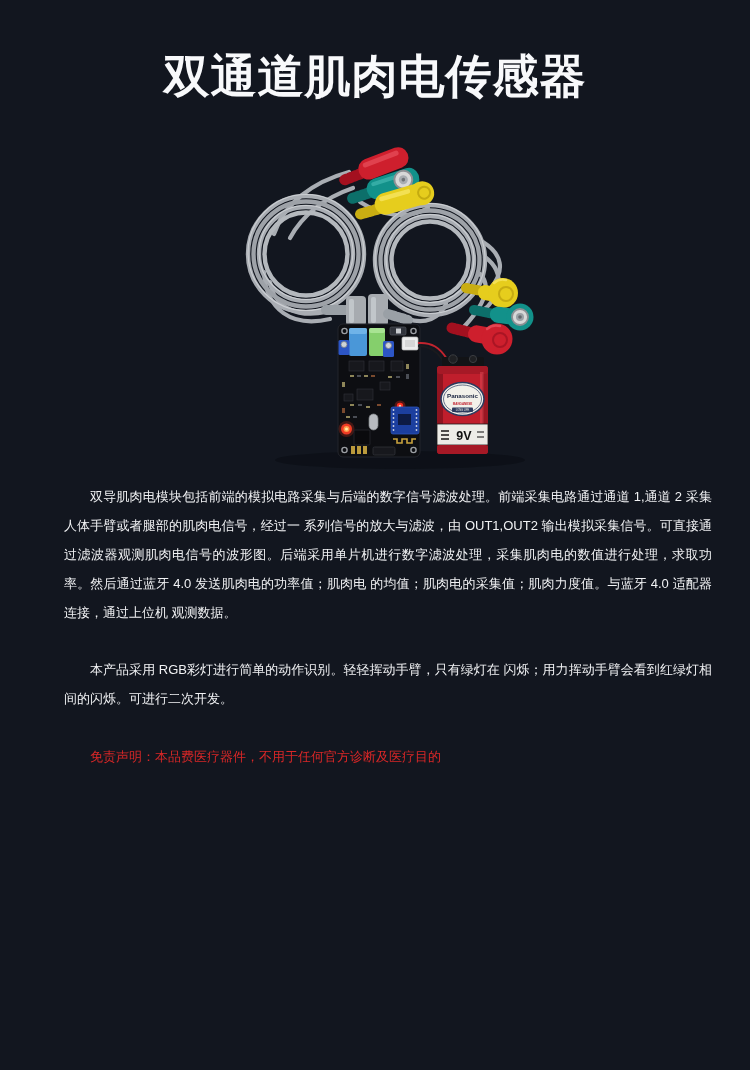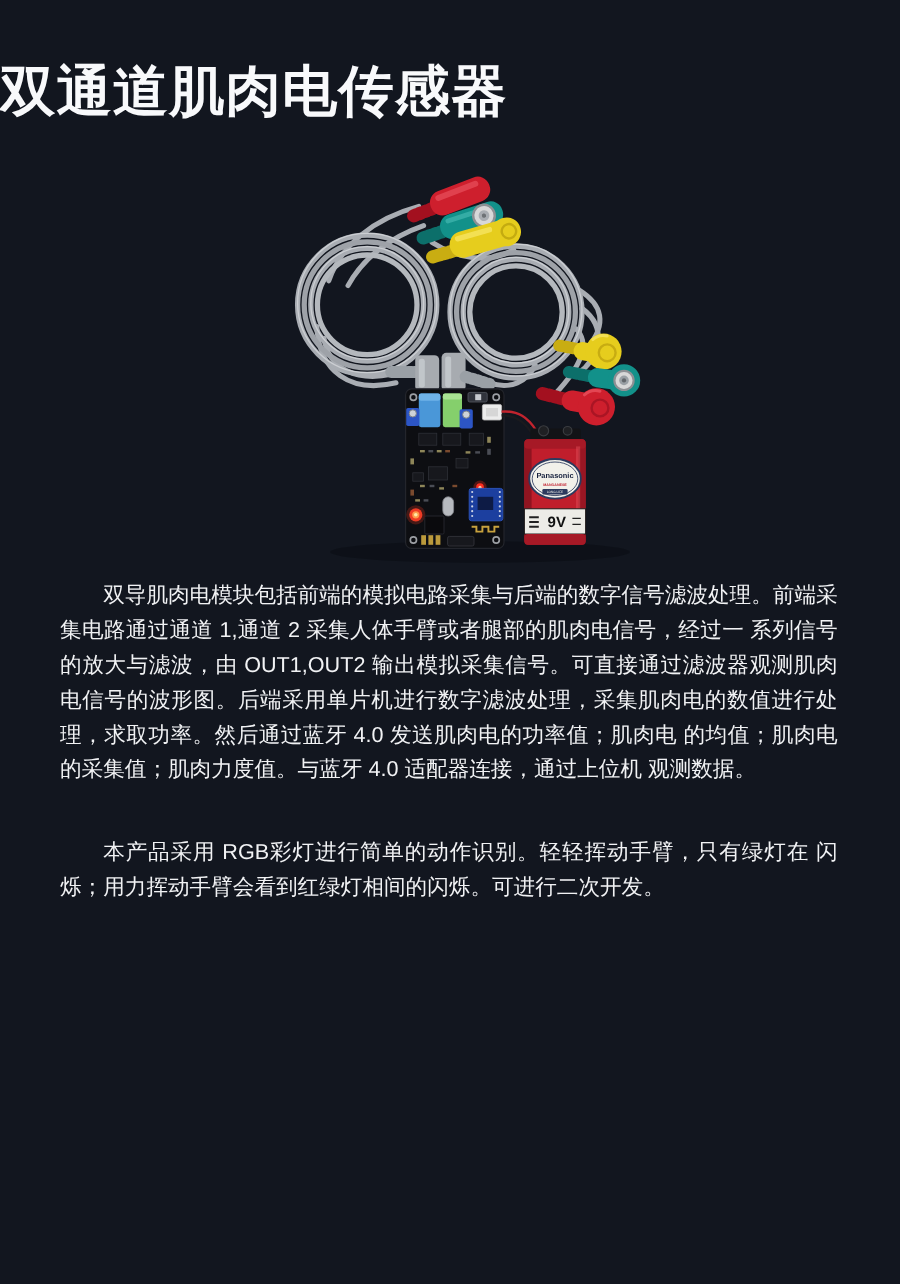--- a/index.html
+++ b/index.html
@@ -2,32 +2,32 @@
 <html><head>
 <meta charset="utf-8">
 <style>
   html,body { margin:0; padding:0; background:#12161f; }
   .page {
     position:relative; width:750px; height:1070px; margin:0 auto;
     background:#12161f; overflow:hidden;
     font-family:"Liberation Sans", sans-serif;
   }
   .title {
-    margin:0; padding-top:49px; text-align:left;
+    margin:0; padding-top:49px; text-align:center;
     font-size:46px; font-weight:700; letter-spacing:1px; line-height:1.2;
     color:#f8f9fb;
   }
   .photo { position:absolute; left:240px; top:142px; width:300px; height:330px; }
   .photo svg { display:block; width:300px; height:330px; }
   .desc {
-    position:absolute; left:50px; top:482px; width:648px;
-    color:#f1f2f4; font-size:18px; line-height:29px; text-align:justify;
+    position:absolute; left:64px; top:482px; width:648px;
+    color:#f1f2f4; font-size:13px; line-height:29px; text-align:justify;
   }
   .desc p { margin:0; text-indent:2em; }
-  .desc .p2 { margin-top:40px; }
+  .desc .p2 { margin-top:28px; }
   .desc .disclaimer { margin-top:29px; color:#d92727; }
   svg text { font-family:"Liberation Sans", sans-serif; }
 </style>
 </head>
 <body>
 
 <div class="page">
 
   <h1 class="title">双通道肌肉电传感器</h1>
 
@@ -255,15 +255,16 @@
         </g>
         <text x="224" y="297.5" text-anchor="middle" font-size="12.5" font-weight="bold" fill="#101010">9V</text>
         <rect x="197" y="303" width="51" height="9" rx="3" fill="#a61926"></rect>
       </g>
     </svg>
   </div>
 
   <section class="desc">
     <p class="p1">双导肌肉电模块包括前端的模拟电路采集与后端的数字信号滤波处理。前端采集电路通过通道 1,通道 2 采集人体手臂或者腿部的肌肉电信号，经过一 系列信号的放大与滤波，由 OUT1,OUT2 输出模拟采集信号。可直接通过滤波器观测肌肉电信号的波形图。后端采用单片机进行数字滤波处理，采集肌肉电的数值进行处理，求取功率。然后通过蓝牙 4.0 发送肌肉电的功率值；肌肉电 的均值；肌肉电的采集值；肌肉力度值。与蓝牙 4.0 适配器连接，通过上位机 观测数据。</p>
     <p class="p2">本产品采用 RGB彩灯进行简单的动作识别。轻轻挥动手臂，只有绿灯在 闪烁；用力挥动手臂会看到红绿灯相间的闪烁。可进行二次开发。</p>
+    <p class="disclaimer">免责声明：本品费医疗器件，不用于任何官方诊断及医疗目的</p>
   </section>
 
 </div>
 
 </body></html>

